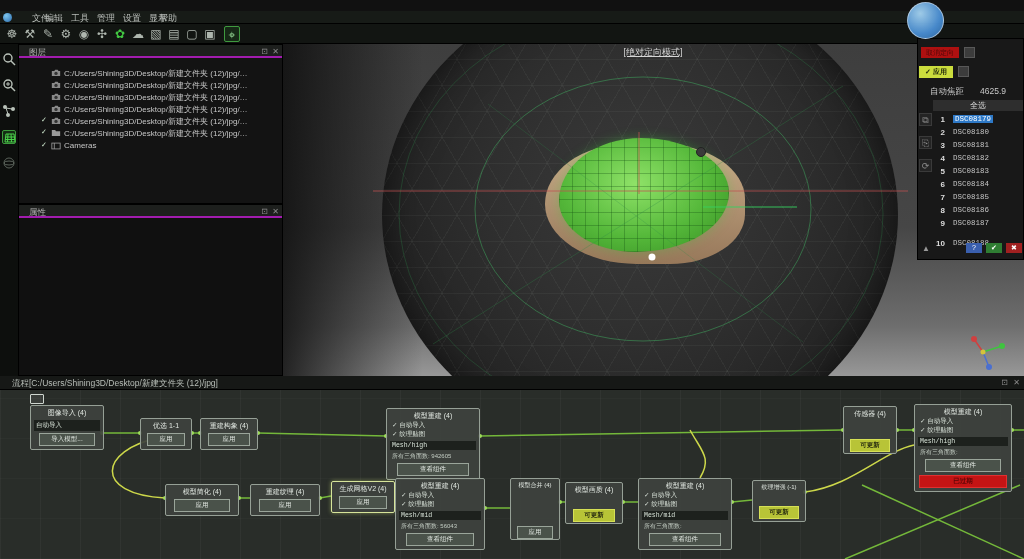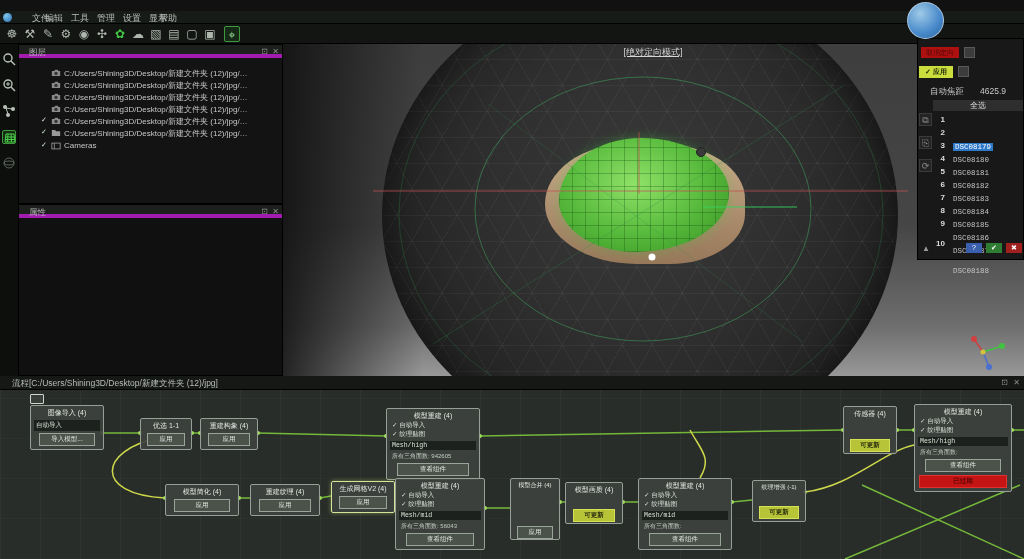--- a/index.html
+++ b/index.html
@@ -32,21 +32,21 @@
   .tico.green { color:#43c843; }
   .tico.active { border:1px solid #3f9a3f; border-radius:2px; background:rgba(60,180,60,.12); color:#8fd08f; }
 
   
   #lstrip { position:absolute; left:0; top:44px; width:18px; height:332px; background:#0d0f0d; }
   .sico { position:absolute; left:2px; width:14px; height:14px; }
   .sico.active { background:rgba(60,200,60,.16); border:1px solid #3d9a3d; border-radius:2px; }
 
   
   .panel { position:absolute; background:#131313; border:1px solid #000; }
-  .phead { position:relative; height:13px; background:#1d1f1d; border-bottom:4px solid #a21caf; }
+  .phead { position:relative; height:13px; background:#1d1f1d; border-bottom:2px solid #a21caf; }
   .phead .ptitle { position:absolute; left:10px; top:2px; font-size:8.5px; color:#b5b5b5; }
   .phead .pico { position:absolute; top:2px; font-size:8px; color:#8a8a8a; }
   #layers-panel { left:18px; top:44px; width:265px; height:160px; }
   #props-panel  { left:18px; top:204px; width:265px; height:172px; background:#101010; }
 
   .trow { position:absolute; left:0; width:260px; height:12px; font-size:8px; color:#c6c6c6; white-space:nowrap; }
   .trow .chk { position:absolute; left:22px; top:1px; color:#cfe8cf; font-size:7px; width:8px; }
   .trow .ticon { position:absolute; left:32px; top:2px; }
   .trow .tlabel { position:absolute; left:45px; top:1px; }
 
@@ -90,21 +90,21 @@
   #rp-sq2 { position:absolute; left:40px; top:27px; width:11px; height:11px; background:#3c3c3c; border:1px solid #585858; }
   #rp-focal-label { position:absolute; left:12px; top:47px; font-size:8.5px; color:#c9c9c9; }
   #rp-focal-value { position:absolute; left:62px; top:47px; font-size:8.5px; color:#c9c9c9; }
   #rp-selectall { position:absolute; left:15px; top:61px; width:90px; height:11px; background:#2e2e2e;
      font-size:8px; color:#ddd; text-align:center; line-height:11px; }
   .rp-tool { position:absolute; left:1px; width:13px; height:13px; font-size:9px; color:#8d8d8d;
      text-align:center; line-height:13px; background:#242424; border:1px solid #3a3a3a; }
   .irow { position:absolute; left:15px; width:90px; height:13px; font-size:8px; }
   .irow .idx { position:absolute; left:0; top:2px; width:12px; text-align:right; color:#ddd; font-weight:bold; }
   .irow .iname { position:absolute; left:20px; top:2px; color:#c4c4c4;
-     font-family:"Liberation Mono", monospace; font-size:7.5px;margin-top:28px; }
+     font-family:"Liberation Mono", monospace; font-size:7.5px; }
   .irow.sel .iname { background:#2e79c7; color:#fff; padding:0 2px; }
   #rp-hint { position:absolute; left:4px; top:205px; font-size:8px; color:#999; }
   .rp-btn { position:absolute; top:204px; width:16px; height:10px; font-size:7px; color:#fff;
      text-align:center; line-height:10px; }
 
   
   #pipeline { position:absolute; left:0; top:376px; width:1024px; height:164px; background:#161816; }
   #pipe-head { position:relative; height:14px; background:#161816; border-bottom:1px solid #000; }
   #pipe-title { position:absolute; left:12px; top:2px; font-size:8.5px; color:#b7bdb7; }
   #pipe-canvas { position:absolute; left:0; top:14px; width:1024px; height:169px; overflow:hidden;

